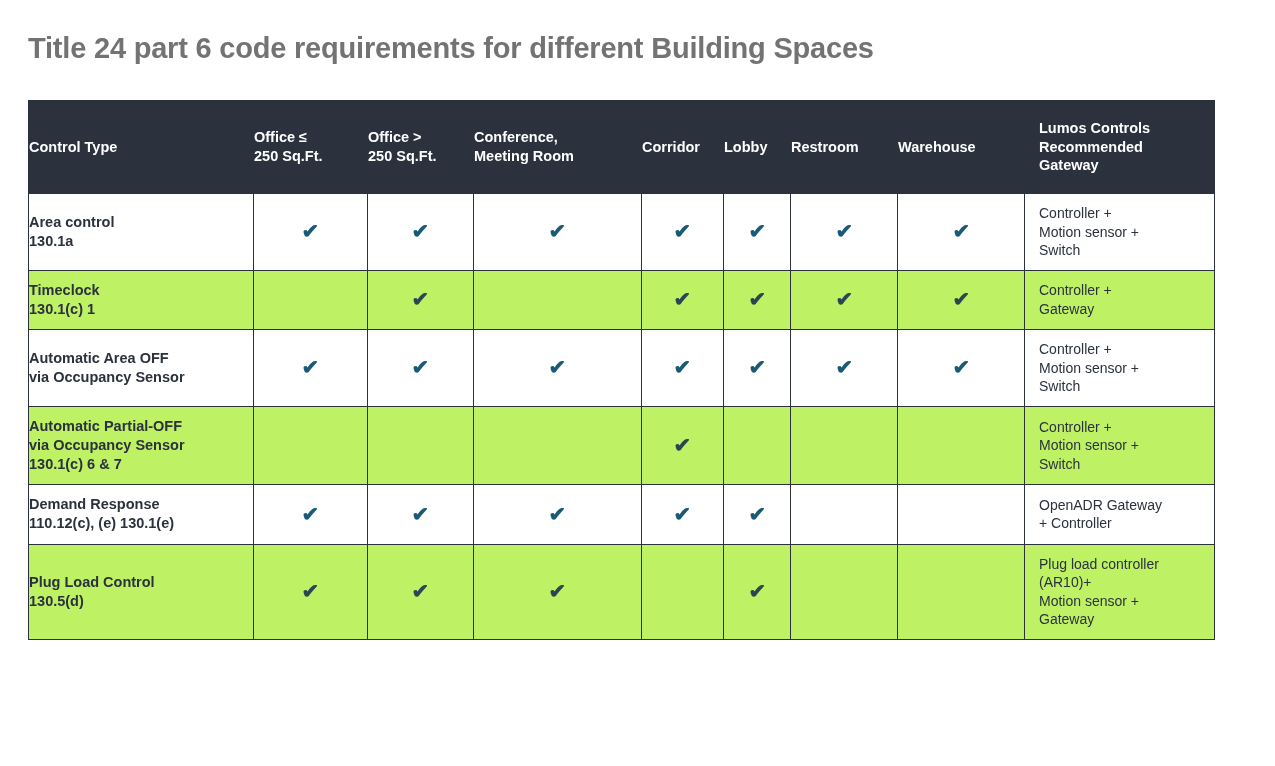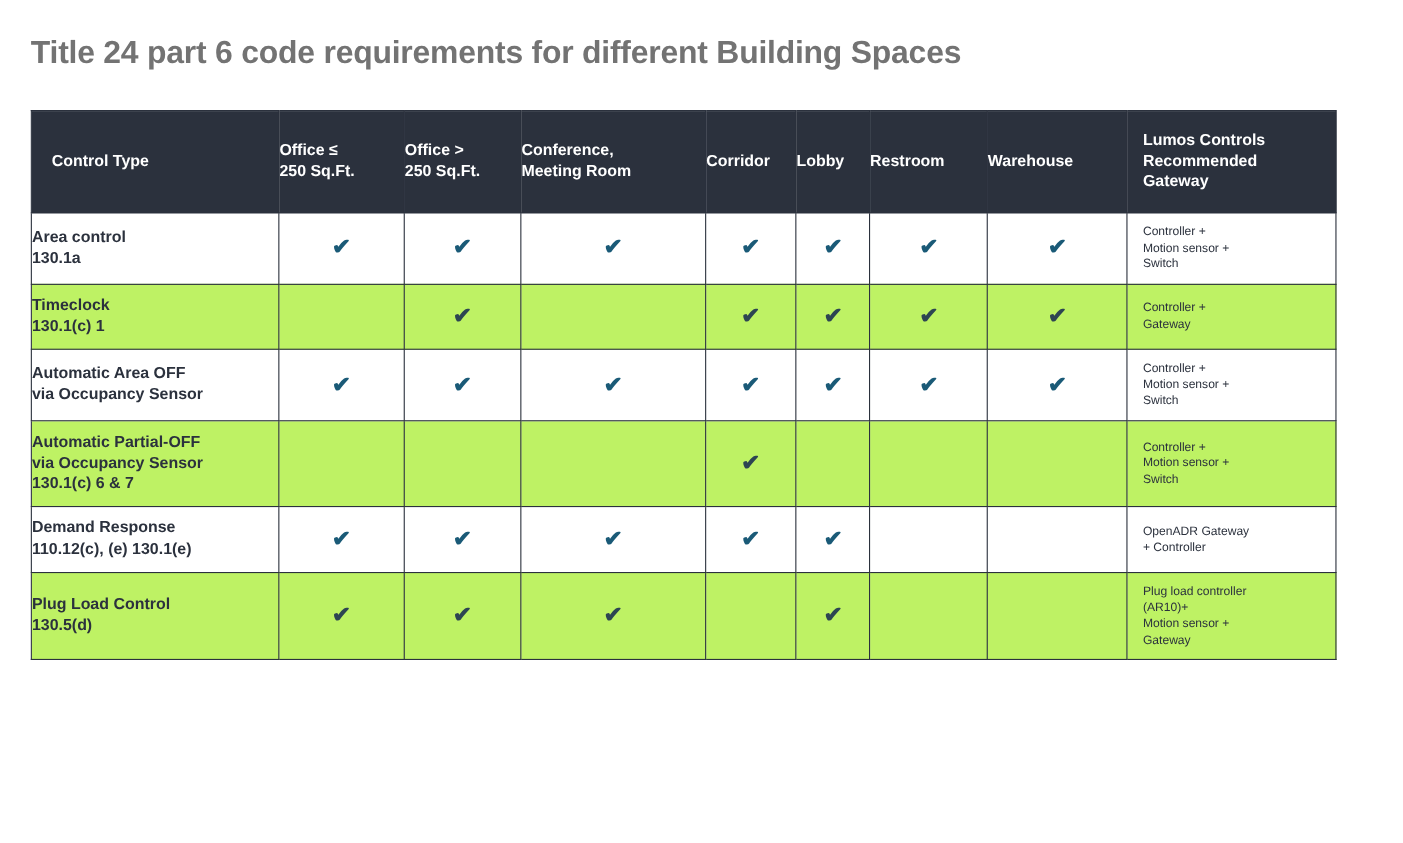--- a/index.html
+++ b/index.html
@@ -55,34 +55,34 @@
     font-weight: bold;
     line-height: 1.28;
     text-align: left;
     padding: 10px 12px 10px 14px;
     height: 93px;
     box-sizing: border-box;
     border-color: #4a5060;
   }
   thead th.edge-left { border-left-color: #2b313d; }
   thead th.edge-right { border-right-color: #2b313d; }
-  thead th.th-control { padding-left: 18px; }
+  thead th.th-control { }
   thead th.th-products { padding-left: 14px; margin-top: 28px; }
 
   
   tbody td.control-cell {
     padding: 10px 14px 10px 0;
     font-size: 14.5px;
     font-weight: bold;
     color: #2b313d;
     line-height: 1.32;
   }
   tbody td.products-cell {
     padding: 10px 10px 10px 14px;
-    font-size: 11px;
+    font-size: 14px;
     font-weight: normal;
     color: #2b313d;
     line-height: 1.33;
   }
   tbody td.check-cell {
     text-align: center;
   }
 
   tbody tr.row-white td { background: #ffffff; }
   tbody tr.row-blue td  { background: #bef264; }

